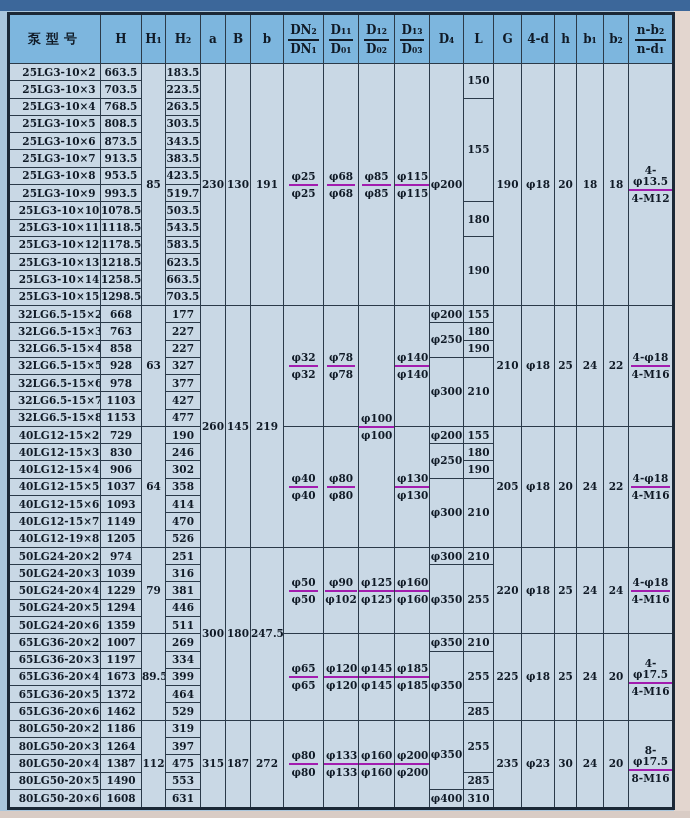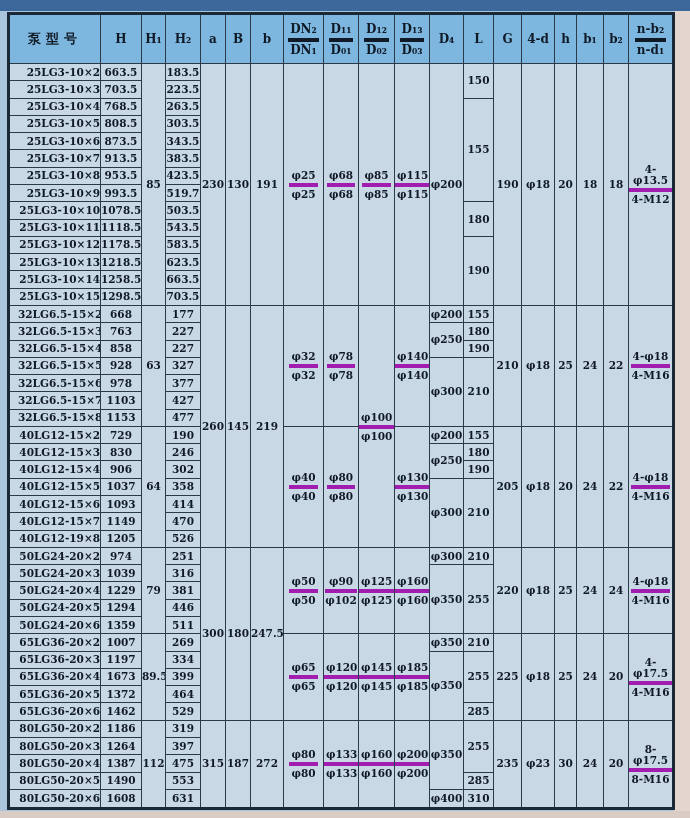--- a/index.html
+++ b/index.html
@@ -10,23 +10,23 @@
   .strip-bottom{position:absolute;bottom:0;left:0;width:690px;height:7px;background:#d9ccc5;}
   .table-wrap{position:absolute;top:12px;left:7px;}
   table{border-collapse:collapse;table-layout:fixed;width:665px;height:798px;
         border:3px solid #1b2836;background:#c9d8e5;}
   th,td{border:1px solid #2b3a49;text-align:center;vertical-align:middle;
         color:#101a26;font-weight:bold;font-size:10.5px;line-height:1.05;
         padding:0;overflow:hidden;}
   thead tr{height:50px;}
   th{background:#7db6de;font-size:12px;}
   th.model-h{font-size:13px;letter-spacing:5px;font-family:"DejaVu Sans","Liberation Sans",sans-serif;margin-left:25px;}
-  td.model{text-align:right;padding-left:8px;font-size:10.5px;white-space:nowrap;}
+  td.model{text-align:center;padding-left:8px;font-size:10.5px;white-space:nowrap;}
   .fr{display:inline-block;text-align:center;vertical-align:middle;}
-  .fr .ft{display:block;border-bottom:4px solid #a21caf;padding:1px 2px 2px 2px;}
+  .fr .ft{display:block;border-bottom:2px solid #a21caf;padding:1px 2px 2px 2px;}
   .fr .fb{display:block;padding-top:2px;}
   th .fr .ft{border-bottom-color:#101a26;}
 </style>
 </head>
 <body>
 
 <div class="page">
   <div class="strip-right"></div>
   <div class="strip-bottom"></div>
   <div class="strip-top"></div>

